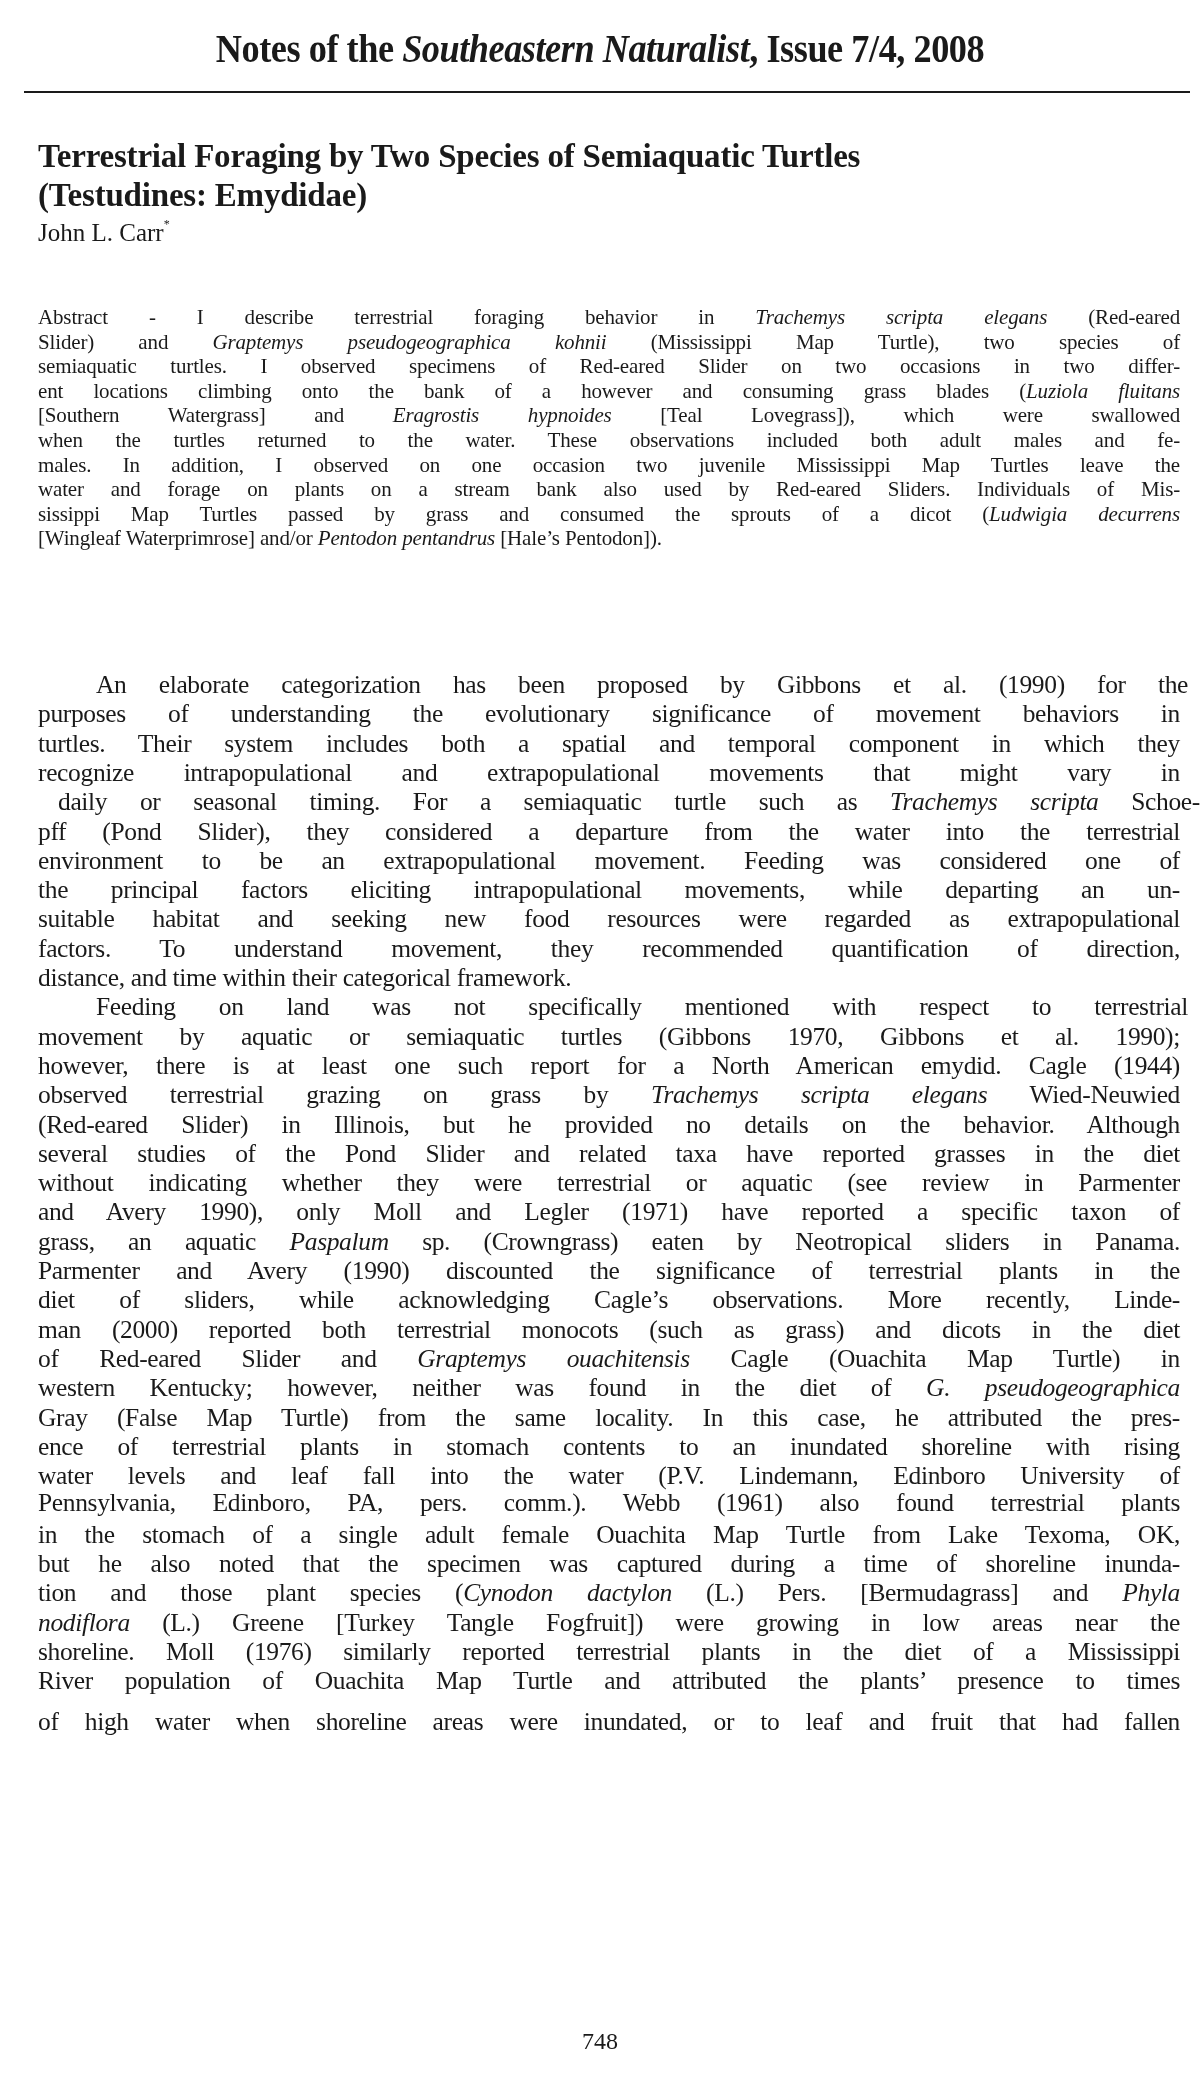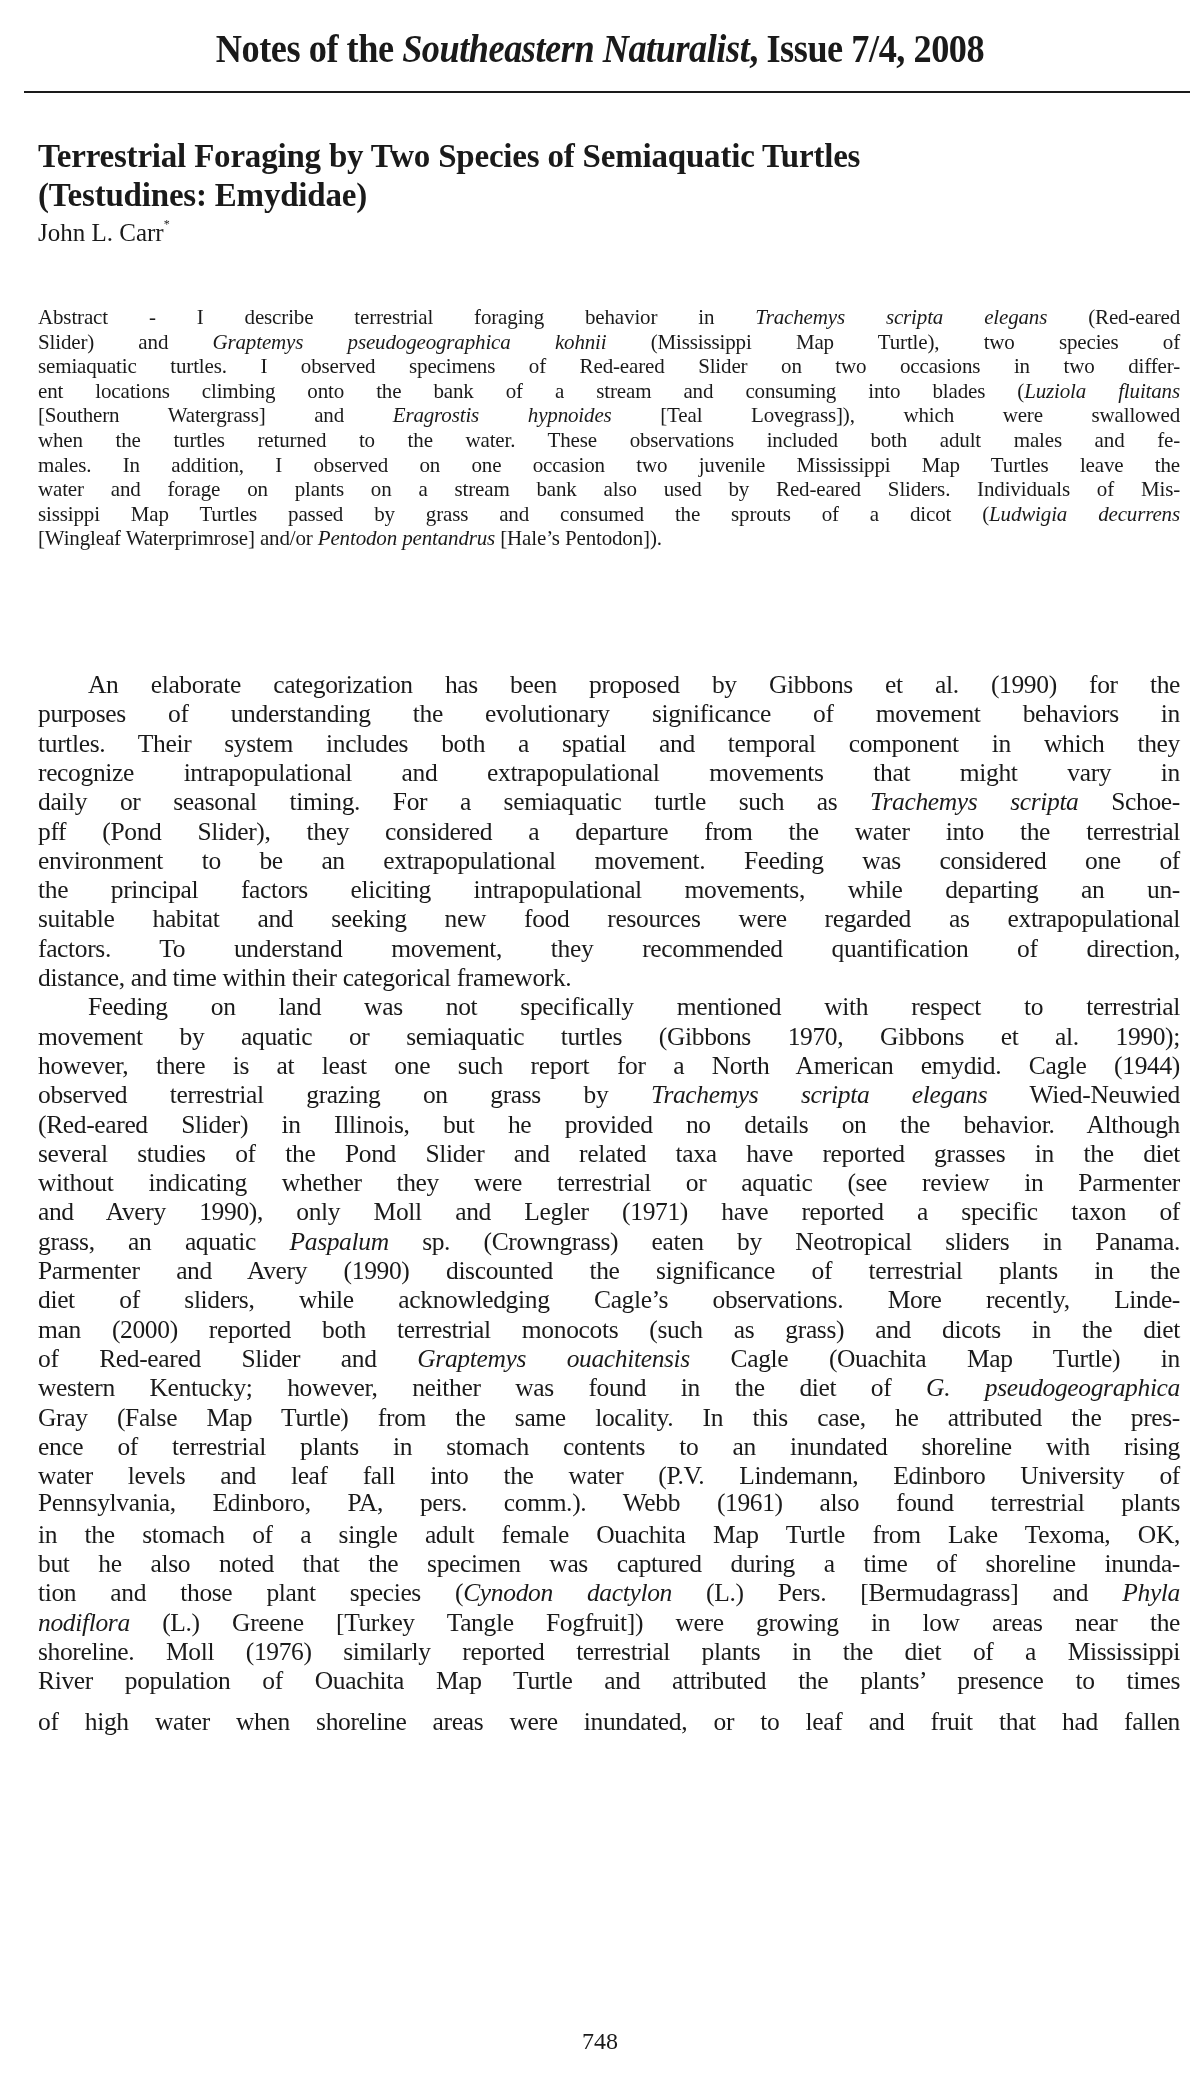--- a/index.html
+++ b/index.html
@@ -8,21 +8,21 @@
   .header { position:absolute; left:0; width:1200px; top:26px; text-align:center;
             font-size:39px; font-weight:bold; letter-spacing:-0.5px; transform:scaleX(0.93); }
   .header i { font-style:italic; }
   .rule { position:absolute; left:24px; top:91px; width:1166px; height:2px; background:#1a1a1a; }
   .title { position:absolute; left:38px; font-size:33px; font-weight:bold; white-space:nowrap; letter-spacing:-0.2px; }
   .author { position:absolute; left:38px; top:219px; font-size:25px; white-space:nowrap; }
   .author sup { font-size:12px; vertical-align:top; position:relative; top:-2px; }
   .line { position:absolute; left:38px; width:1142px; white-space:nowrap;
           text-align:justify; text-align-last:justify; }
   .line.last { text-align-last:left; }
-  .line.indent { left:88px; width:1092px; }
+  .line.indent { left:96px; width:1092px; }
   .abs { font-size:21px; height:25px; line-height:25px; letter-spacing:-0.15px; }
   .body { font-size:25.5px; height:29px; line-height:29px; letter-spacing:-0.35px; word-spacing:0px; }
   .seg-i { font-style:italic; }
   .seg-b { font-weight:normal; }
   .pageno { position:absolute; left:0; width:1200px; top:2028px; text-align:center; font-size:24px; }
 </style>
 </head>
 <body>
 
 <div class="header">
@@ -33,34 +33,34 @@
 <div class="title" style="top:138px">Terrestrial Foraging by Two Species of Semiaquatic Turtles</div>
 <div class="title" style="top:177px">(Testudines: Emydidae)</div>
 <div class="author">
   <span>John L. Carr</span><sup>*</sup>
 </div>
 
 <div id="abstract">
     <div class="line abs" style="top: 305px;"><span class="seg-b">Abstract - </span><span>I describe terrestrial foraging behavior in </span><span class="seg-i">Trachemys scripta elegans</span><span> (Red-eared</span></div>
     <div class="line abs" style="top: 329.6px;"><span>Slider) and </span><span class="seg-i">Graptemys pseudogeographica kohnii</span><span> (Mississippi Map Turtle), two species of</span></div>
     <div class="line abs" style="top: 354.2px;"><span>semiaquatic turtles. I observed specimens of Red-eared Slider on two occasions in two differ-</span></div>
-    <div class="line abs" style="top: 378.8px;"><span>ent locations climbing onto the bank of a stream and consuming into blades (</span><span class="seg-i">Luziola fluitans</span></div>
+    <div class="line abs" style="top: 378.8px;"><span>ent locations climbing onto the bank of a however and consuming grass blades (</span><span class="seg-i">Luziola fluitans</span></div>
     <div class="line abs" style="top: 403.4px;"><span>[Southern Watergrass] and </span><span class="seg-i">Eragrostis hypnoides</span><span> [Teal Lovegrass]), which were swallowed</span></div>
     <div class="line abs" style="top: 428px;"><span>when the turtles returned to the water. These observations included both adult males and fe-</span></div>
     <div class="line abs" style="top: 452.6px;"><span>males. In addition, I observed on one occasion two juvenile Mississippi Map Turtles leave the</span></div>
     <div class="line abs" style="top: 477.2px;"><span>water and forage on plants on a stream bank also used by Red-eared Sliders. Individuals of Mis-</span></div>
     <div class="line abs" style="top: 501.8px;"><span>sissippi Map Turtles passed by grass and consumed the sprouts of a dicot (</span><span class="seg-i">Ludwigia decurrens</span></div>
     <div class="line abs last" style="top: 526.4px;"><span>[Wingleaf Waterprimrose] and/or </span><span class="seg-i">Pentodon pentandrus</span><span> [Hale’s Pentodon]).</span></div>
   </div>
 <div id="body">
     <div class="line body indent" style="top: 670px;"><span>An elaborate categorization has been proposed by Gibbons et al. (1990) for the</span></div>
     <div class="line body" style="top: 699.3px;"><span>purposes of understanding the evolutionary significance of movement behaviors in</span></div>
     <div class="line body" style="top: 728.6px;"><span>turtles. Their system includes both a spatial and temporal component in which they</span></div>
     <div class="line body" style="top: 757.9px;"><span>recognize intrapopulational and extrapopulational movements that might vary in</span></div>
-    <div class="line body" style="top: 787.2px;"><span>daily or seasonal timing. For a semiaquatic turtle such as </span><span class="seg-i">Trachemys scripta</span><span> Schoe-</span></div>
+    <div class="line body" style="top: 787.2px; margin-left: 20px;"><span>daily or seasonal timing. For a semiaquatic turtle such as </span><span class="seg-i">Trachemys scripta</span><span> Schoe-</span></div>
     <div class="line body" style="top: 816.5px;"><span>pff (Pond Slider), they considered a departure from the water into the terrestrial</span></div>
     <div class="line body" style="top: 845.8px;"><span>environment to be an extrapopulational movement. Feeding was considered one of</span></div>
     <div class="line body" style="top: 875.1px;"><span>the principal factors eliciting intrapopulational movements, while departing an un-</span></div>
     <div class="line body" style="top: 904.4px;"><span>suitable habitat and seeking new food resources were regarded as extrapopulational</span></div>
     <div class="line body" style="top: 933.7px;"><span>factors. To understand movement, they recommended quantification of direction,</span></div>
     <div class="line body last" style="top: 963px;"><span>distance, and time within their categorical framework.</span></div>
     <div class="line body indent" style="top: 992.3px;"><span>Feeding on land was not specifically mentioned with respect to terrestrial</span></div>
     <div class="line body" style="top: 1021.6px;"><span>movement by aquatic or semiaquatic turtles (Gibbons 1970, Gibbons et al. 1990);</span></div>
     <div class="line body" style="top: 1050.9px;"><span>however, there is at least one such report for a North American emydid. Cagle (1944)</span></div>
     <div class="line body" style="top: 1080.2px;"><span>observed terrestrial grazing on grass by </span><span class="seg-i">Trachemys scripta elegans</span><span> Wied-Neuwied</span></div>

